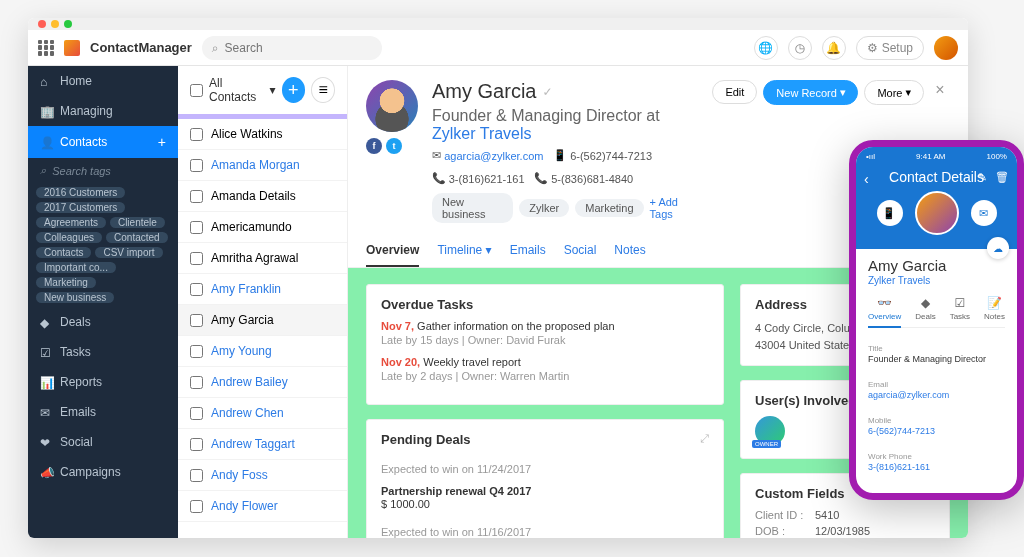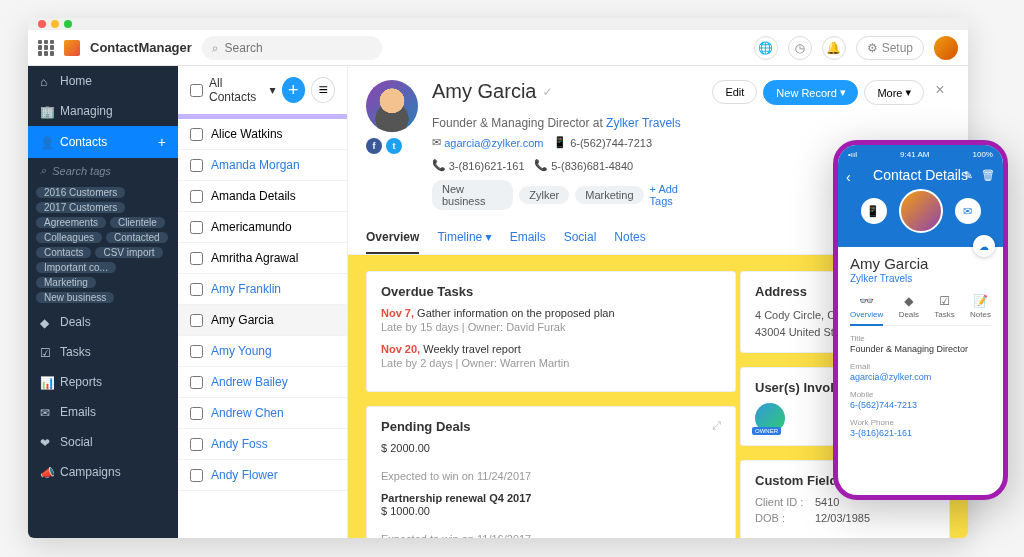--- a/index.html
+++ b/index.html
@@ -36,76 +36,76 @@
 .contact-row{padding:8px 12px;display:flex;align-items:center;gap:8px;font-size:12px;border-bottom:1px solid #f2f2f2;cursor:pointer}
 .contact-row.selected{background:#f5f5f5}
 .contact-row input[type=checkbox]{cursor:pointer}
 .contact-row.link{color:#2c7be5}
 .detail{flex:1;display:flex;flex-direction:column;overflow:hidden}
 .detail-header{padding:14px 18px 0;display:flex;gap:14px}
 .avatar-lg{width:52px;height:52px;border-radius:50%;background:linear-gradient(135deg,#8e44ad,#2980b9);flex-shrink:0;position:relative;overflow:hidden}
 .avatar-lg::after{content:"";position:absolute;inset:0;background:radial-gradient(circle at 50% 40%,#f4c28e 30%,transparent 31%),radial-gradient(circle at 50% 75%,#555 35%,transparent 36%)}
 .contact-name{font-size:20px;color:#333;display:flex;align-items:center;gap:6px}
 .verified{color:#bbb;font-size:12px}
-.contact-title{font-size:12px;color:#666;margin-top:13px}
+.contact-title{font-size:16px;color:#666;margin-top:4px}
 .contact-title a{color:#2c7be5;text-decoration:none}
 .social-icons{display:flex;gap:4px;margin-top:6px}
 .social-icon{width:16px;height:16px;border-radius:50%;display:flex;align-items:center;justify-content:center;color:#fff;font-size:9px;font-weight:bold}
 .fb{background:#3b5998}.tw{background:#1da1f2}
 .contact-meta{font-size:11px;color:#555;margin-top:6px;display:flex;flex-wrap:wrap;gap:10px}
 .contact-meta a{color:#2c7be5;text-decoration:none}
 .meta-item{display:flex;align-items:center;gap:3px}
 .tags-row{display:flex;gap:6px;margin-top:8px;align-items:center}
 .ctag{background:#eef1f4;border-radius:10px;padding:3px 10px;font-size:11px;color:#555}
 .add-tag{color:#2c7be5;font-size:11px;cursor:pointer}
 .header-actions{margin-left:auto;display:flex;gap:6px;align-items:flex-start}
 .btn{border:1px solid #ddd;border-radius:14px;padding:5px 12px;font-size:11px;background:#fff;cursor:pointer;display:flex;align-items:center;gap:3px}
 .btn.primary{background:#1e9cff;color:#fff;border-color:#1e9cff}
 .close-x{width:20px;height:20px;display:flex;align-items:center;justify-content:center;color:#999;cursor:pointer;font-size:16px}
 .tabs{display:flex;gap:18px;padding:0 18px;margin-top:12px;border-bottom:1px solid #eee;font-size:12px}
 .tab{padding:8px 0;color:#2c7be5;cursor:pointer}
 .tab.active{color:#333;border-bottom:2px solid #333;font-weight:600}
-.detail-body{flex:1;padding:16px 18px;background:#fde047;display:flex;gap:4px;overflow:auto}
+.detail-body{flex:1;padding:16px 18px;background:#86efac;display:flex;gap:16px;overflow:auto}
 .left-col{flex:1;display:flex;flex-direction:column;gap:14px}
 .right-col{width:210px;display:flex;flex-direction:column;gap:14px}
 .card{background:#fff;border:1px solid #eee;border-radius:3px;padding:12px 14px}
 .card h4{font-size:13px;color:#333;margin-bottom:8px;font-weight:600}
 .task-item{margin-bottom:10px;font-size:11px}
 .task-date{color:#e74c3c;font-weight:600}
 .task-title{color:#333}
 .task-meta{color:#999;margin-top:2px}
 .deal-item{margin-bottom:10px;font-size:11px}
 .deal-title{color:#333;font-weight:600}
 .deal-amount{color:#333;margin-top:1px}
 .deal-meta{color:#999;margin-top:16px}
 .address-text{font-size:11px;color:#555;line-height:1.5}
 .owner-badge{width:30px;height:30px;border-radius:50%;background:linear-gradient(135deg,#3498db,#2ecc71);position:relative}
 .owner-badge::after{content:"OWNER";position:absolute;bottom:-2px;left:-3px;font-size:6px;background:#2c7be5;color:#fff;padding:1px 3px;border-radius:2px}
 .cf-row{display:flex;font-size:11px;color:#555;margin-bottom:4px}
 .cf-label{width:60px;color:#888}
 .expand-icon{float:right;color:#bbb;font-size:11px;cursor:pointer}
 
-.phone{position:absolute;right:16px;top:140px;width:175px;height:360px;background:#fff;border-radius:24px;box-shadow:0 10px 40px rgba(0,0,0,.25);overflow:hidden;border:5px solid #a21caf}
+.phone{position:absolute;right:0;top:140px;width:175px;height:360px;background:#fff;border-radius:24px;box-shadow:0 10px 40px rgba(0,0,0,.25);overflow:hidden;border:7px solid #a21caf}
 .phone-status{height:18px;background:#1976d2;display:flex;align-items:center;justify-content:space-between;padding:0 10px;font-size:8px;color:#fff}
 .phone-header{background:#1976d2;color:#fff;padding:4px 10px 14px;text-align:center;position:relative}
 .phone-back{position:absolute;left:8px;top:6px;font-size:14px;cursor:pointer}
 .phone-actions{position:absolute;right:8px;top:6px;display:flex;gap:8px;font-size:11px}
 .phone-title{font-size:14px;margin-bottom:6px}
 .phone-avatar-row{display:flex;align-items:center;justify-content:center;gap:12px}
 .phone-avatar{width:44px;height:44px;border-radius:50%;background:linear-gradient(135deg,#f39c12,#8e44ad);border:2px solid #fff}
 .phone-icon-btn{width:26px;height:26px;border-radius:50%;background:#fff;display:flex;align-items:center;justify-content:center;font-size:11px;color:#1976d2}
 .phone-cloud{position:absolute;right:8px;bottom:-10px;width:22px;height:22px;background:#fff;border-radius:50%;display:flex;align-items:center;justify-content:center;font-size:10px;color:#1976d2;box-shadow:0 1px 4px rgba(0,0,0,.2)}
 .phone-body{padding:8px 12px}
 .phone-name{font-size:15px;color:#333}
 .phone-company{font-size:10px;color:#2c7be5;margin-top:1px}
 .phone-tabs{display:flex;justify-content:space-between;margin-top:10px;border-bottom:1px solid #eee;padding-bottom:6px}
 .phone-tab{text-align:center;font-size:8px;color:#666;cursor:pointer}
 .phone-tab.active{color:#1976d2;border-bottom:2px solid #1976d2;padding-bottom:4px;margin-bottom:-7px}
 .phone-tab-icon{font-size:12px;display:block;margin-bottom:2px}
-.phone-field{margin-top:8px}
+.phone-field{margin-top:16px}
 .phone-field-label{font-size:8px;color:#999}
 .phone-field-value{font-size:9px;color:#333;margin-top:1px}
 .phone-field-value.link{color:#2c7be5}
 </style>
 </head>
 <body>
 
 <div class="window">
   <div class="titlebar">
     <div class="trafficlight tl-r"></div>
@@ -241,20 +241,24 @@
             <input type="checkbox" style="">
             <span>Amy Young</span>
           </div>
           <div class="contact-row link">
             <input type="checkbox" style="">
             <span>Andrew Bailey</span>
           </div>
           <div class="contact-row link">
             <input type="checkbox" style="">
             <span>Andrew Chen</span>
+          </div>
+          <div class="contact-row link">
+            <input type="checkbox" style="">
+            <span>Andrew Taggart</span>
           </div>
           <div class="contact-row link">
             <input type="checkbox" style="">
             <span>Andy Foss</span>
           </div>
           <div class="contact-row link">
             <input type="checkbox" style="">
             <span>Andy Flower</span>
           </div>
         </div>
@@ -332,21 +336,20 @@
                   <div><span class="task-date">Nov 20,</span> <span class="task-title">Weekly travel report</span></div>
                   <div class="task-meta">Late by 2 days | Owner: Warren Martin</div>
                 </div>
               </div>
           </div>
           <div class="card">
             <span class="expand-icon">⤢</span>
             <h4>Pending Deals</h4>
             <div id="pending">
                 <div class="deal-item">
-                  <div class="deal-amount">$ 2000.00</div>
                   <div class="deal-meta">Expected to win on 11/24/2017</div>
                 </div>
                 <div class="deal-item">
                   <div class="deal-title">Partnership renewal Q4 2017</div>
                   <div class="deal-amount">$ 1000.00</div>
                   <div class="deal-meta">Expected to win on 11/16/2017</div>
                 </div>
               </div>
           </div>
         </div>

